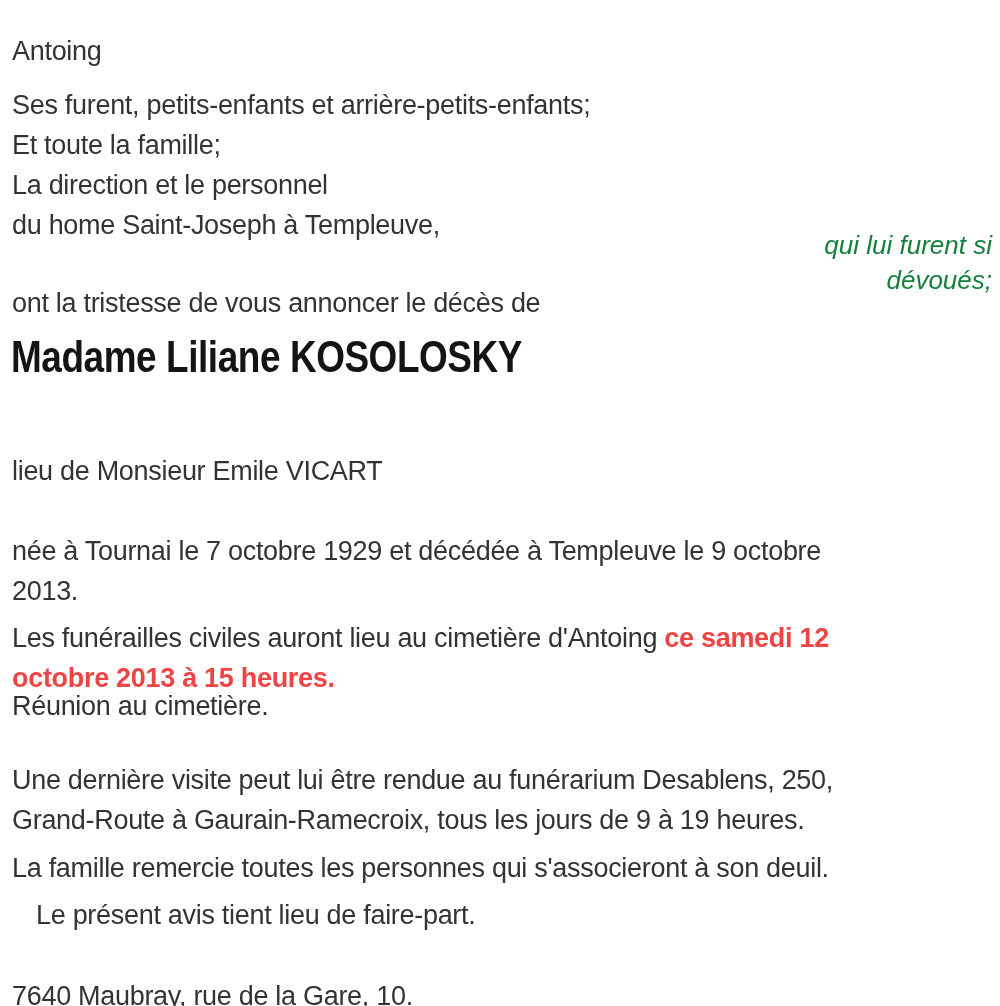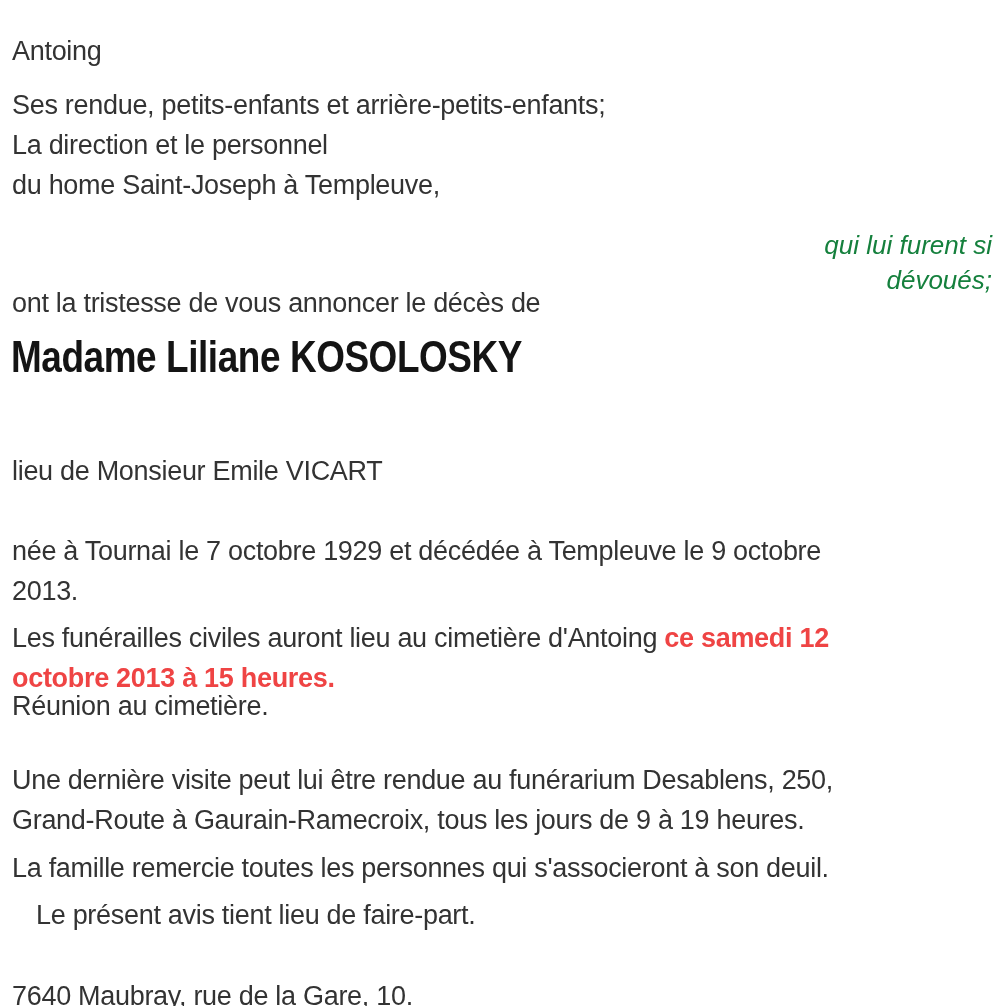--- a/index.html
+++ b/index.html
@@ -70,21 +70,22 @@
 </head>
 <body>
 
 <div id="page">
 
   <p class="para" id="p-place">
     <span class="ln">Antoing</span>
   </p>
 
   <p class="para" id="p-family">
-    <span class="ln">Ses rendue, petits-enfants et arrière-petits-enfants;</span>
+    <span class="ln">Ses furent, petits-enfants et arrière-petits-enfants;</span>
+    <span class="ln">Et toute la famille;</span>
     <span class="ln">La direction et le personnel</span>
     <span class="ln">du home Saint-Joseph à Templeuve,</span>
   </p>
 
   <p class="para aside-note">
     <span class="ln">qui lui furent si</span>
     <span class="ln">dévoués;</span>
   </p>
 
   <p class="para" id="p-announce">

